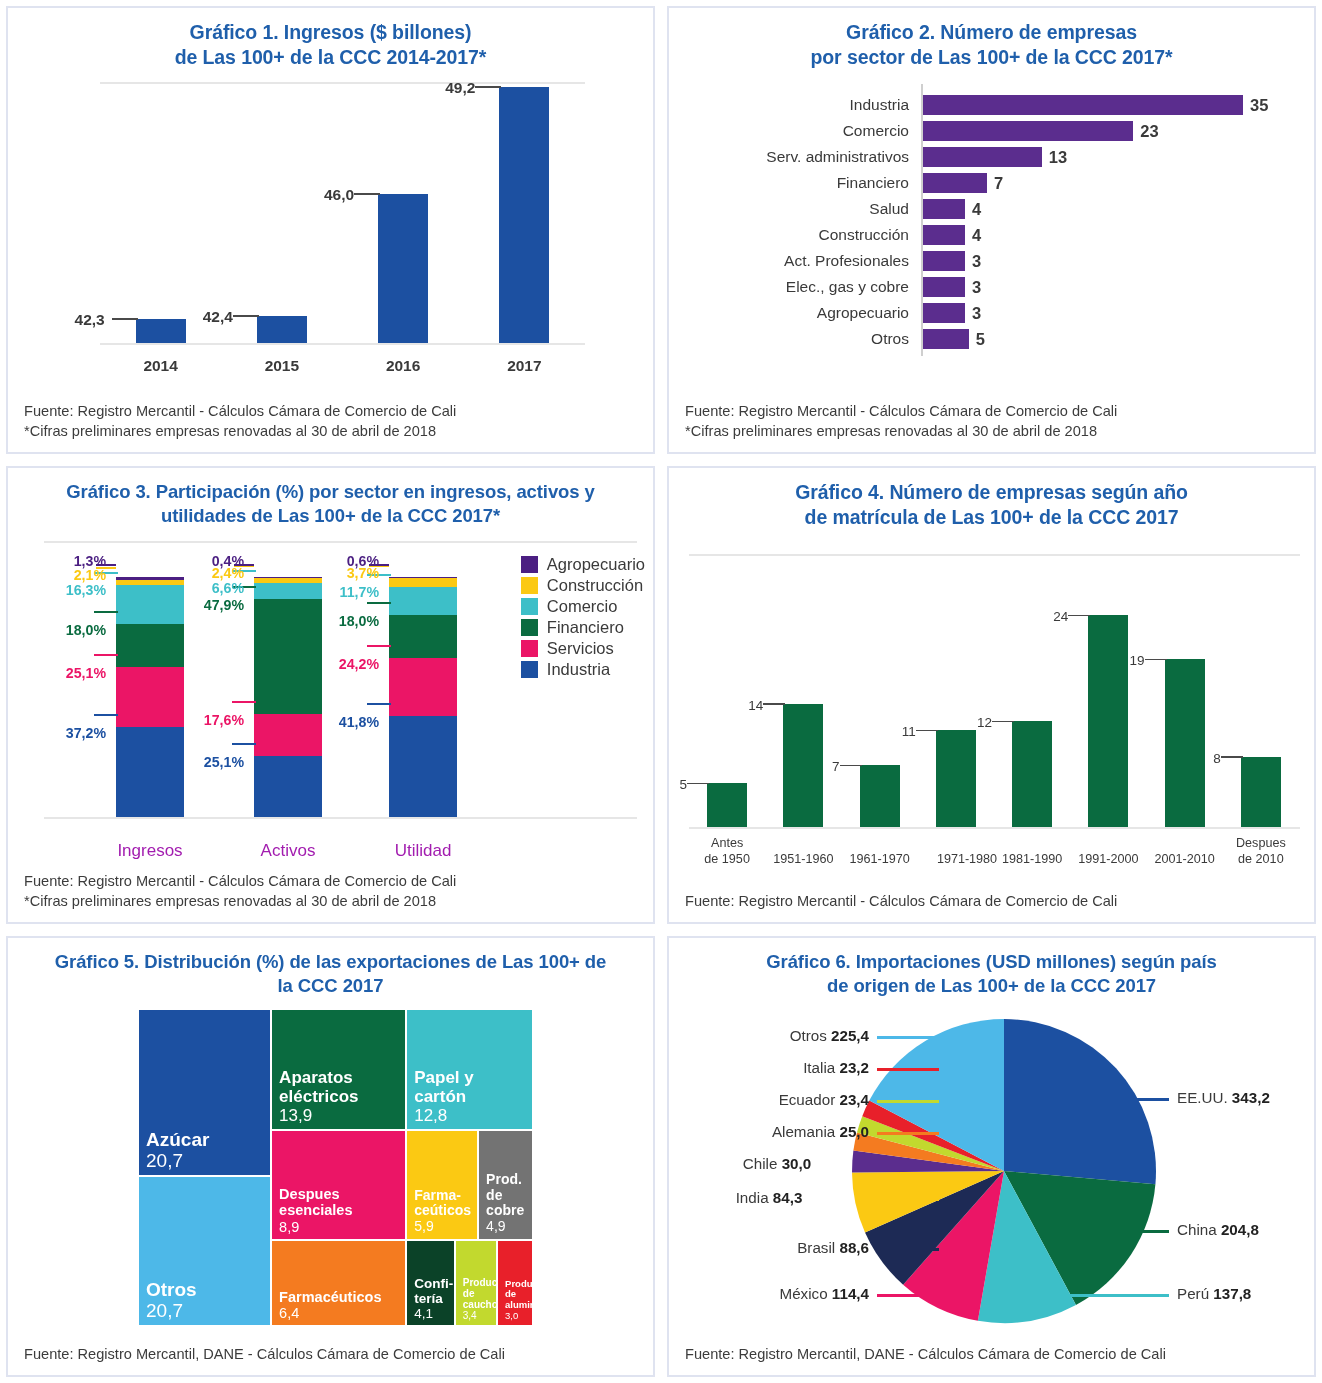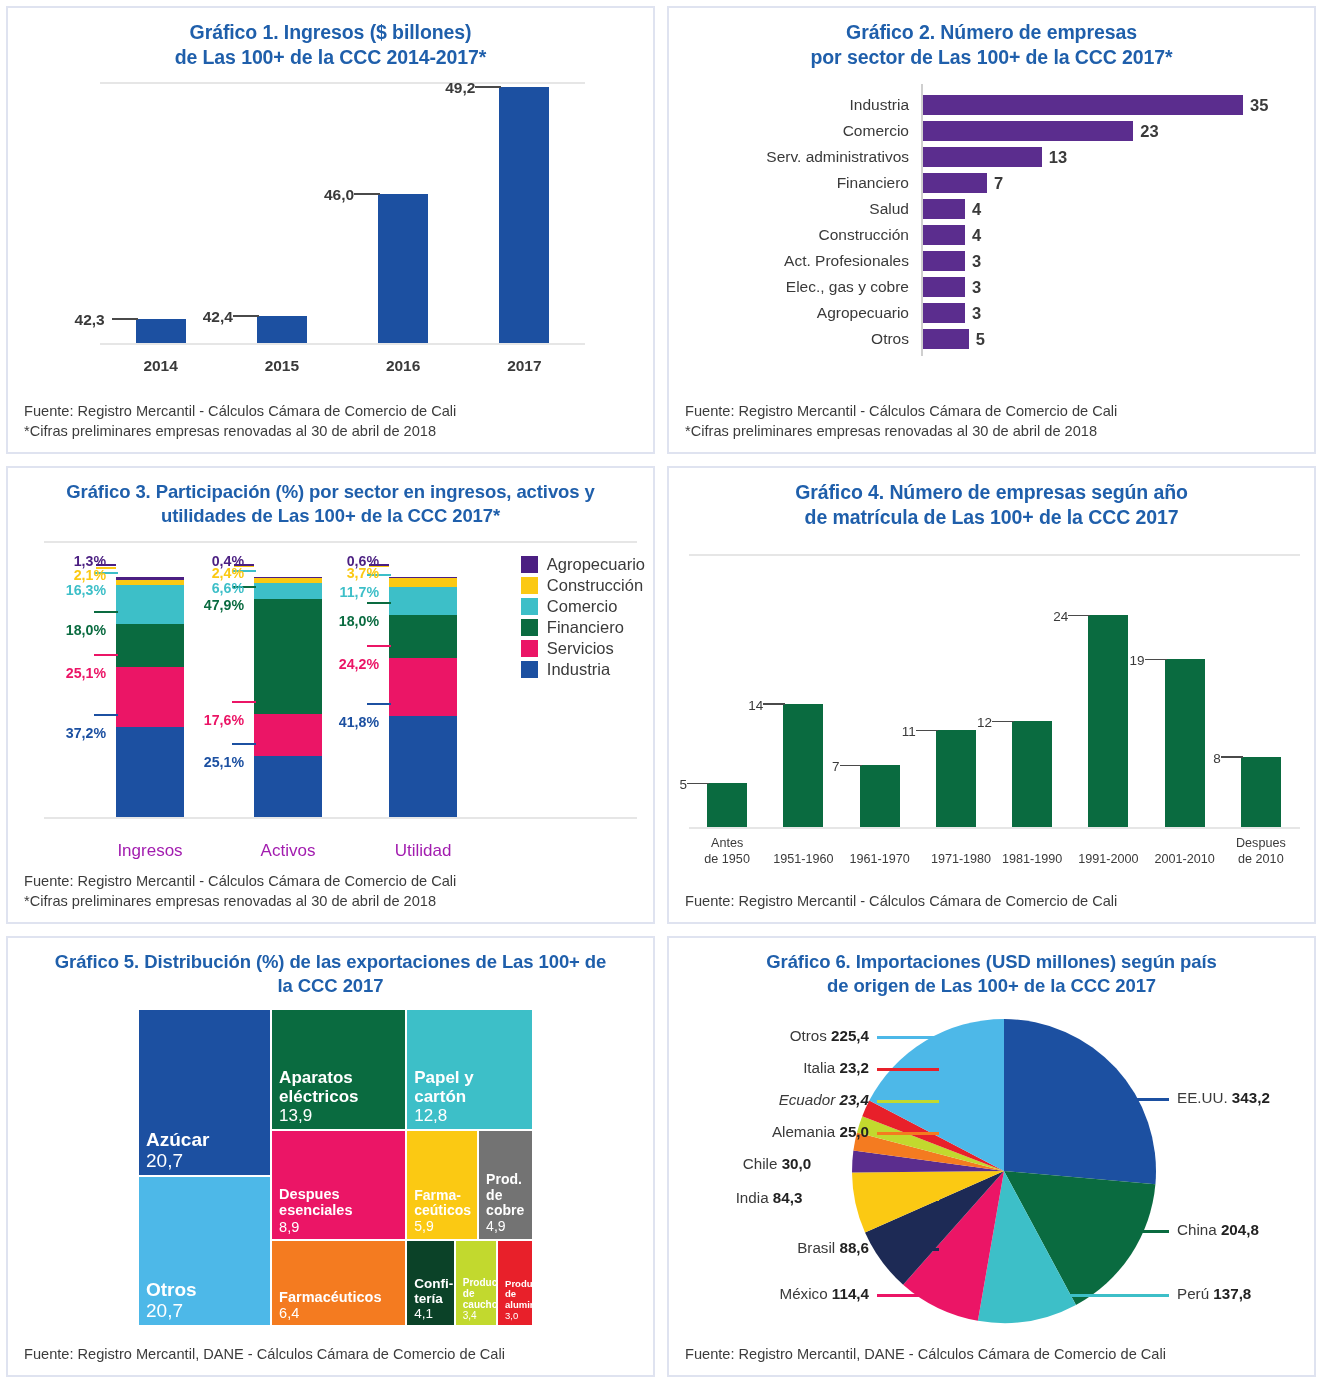--- a/index.html
+++ b/index.html
@@ -319,21 +319,21 @@
           </div>
           <div class="c4-bar" style="left: 170.625px; width: 40px; height: 61.8333px; background: rgb(10, 107, 64);"></div>
           <div class="c4-lead" style="left: 150.625px; width: 22px; bottom: 60.8333px;"></div>
           <div class="c4-val" style="left: 116.625px; width: 34px; text-align: right; bottom: 52.8333px;">7</div>
           <div class="c4-xlab" style="left: 146.625px; width: 88px; bottom: -40px;">
             <div>1961-1970</div>
           </div>
           <div class="c4-bar" style="left: 246.875px; width: 40px; height: 97.1667px; background: rgb(10, 107, 64);"></div>
           <div class="c4-lead" style="left: 226.875px; width: 22px; bottom: 96.1667px;"></div>
           <div class="c4-val" style="left: 192.875px; width: 34px; text-align: right; bottom: 88.1667px;">11</div>
-          <div class="c4-xlab" style="left: 228px; width: 88px; bottom: -40px;">
+          <div class="c4-xlab" style="left: 234px; width: 88px; bottom: -40px;">
             <div>1971-1980</div>
           </div>
           <div class="c4-bar" style="left: 323.125px; width: 40px; height: 106px; background: rgb(10, 107, 64);"></div>
           <div class="c4-lead" style="left: 303.125px; width: 22px; bottom: 105px;"></div>
           <div class="c4-val" style="left: 269.125px; width: 34px; text-align: right; bottom: 97px;">12</div>
           <div class="c4-xlab" style="left: 299.125px; width: 88px; bottom: -40px;">
             <div>1981-1990</div>
           </div>
           <div class="c4-bar" style="left: 399.375px; width: 40px; height: 212px; background: rgb(10, 107, 64);"></div>
           <div class="c4-lead" style="left: 379.375px; width: 22px; bottom: 211px;"></div>
@@ -480,21 +480,21 @@
           <div class="p6lab" style="top: 282px; left: 0px; width: 208px; text-align: right; padding-right: 8px; box-sizing: border-box;"><span>México </span><b>114,4</b></div>
           <div class="p6line" style="background: rgb(235, 21, 102); top: 291px; left: 208px; width: 62px;"></div>
           <div class="p6lab" style="top: 236px; left: 0px; width: 208px; text-align: right; padding-right: 8px; box-sizing: border-box;"><span>Brasil </span><b>88,6</b></div>
           <div class="p6line" style="background: rgb(29, 42, 85); top: 245px; left: 208px; width: 62px;"></div>
           <div class="p6lab" style="top: 186px; left: 0px; width: 208px; text-align: center; padding-right: 8px; box-sizing: border-box;"><span>India </span><b>84,3</b></div>
           <div class="p6line" style="background: rgb(251, 201, 19); top: 195px; left: 208px; width: 62px;"></div>
           <div class="p6lab" style="top: 152px; left: 0px; width: 208px; text-align: center; padding-right: 8px; box-sizing: border-box; padding-left: 16px;"><span>Chile </span><b>30,0</b></div>
           <div class="p6line" style="background: rgb(91, 45, 142); top: 161px; left: 208px; width: 62px;"></div>
           <div class="p6lab" style="top: 120px; left: 0px; width: 208px; text-align: right; padding-right: 8px; box-sizing: border-box;"><span>Alemania </span><b>25,0</b></div>
           <div class="p6line" style="background: rgb(244, 123, 32); top: 129px; left: 208px; width: 62px;"></div>
-          <div class="p6lab" style="top: 88px; left: 0px; width: 208px; text-align: right; padding-right: 8px; box-sizing: border-box; font-style: italic;"><span>Ecuador </span><b>23,4</b></div>
+          <div class="p6lab" style="top: 88px; left: 0px; width: 208px; text-align: right; padding-right: 8px; box-sizing: border-box;"><span>Ecuador </span><b>23,4</b></div>
           <div class="p6line" style="background: rgb(194, 217, 46); top: 97px; left: 208px; width: 62px;"></div>
           <div class="p6lab" style="top: 56px; left: 0px; width: 208px; text-align: right; padding-right: 8px; box-sizing: border-box;"><span>Italia </span><b>23,2</b></div>
           <div class="p6line" style="background: rgb(232, 32, 42); top: 65px; left: 208px; width: 62px;"></div>
           <div class="p6lab" style="top: 24px; left: 0px; width: 208px; text-align: right; padding-right: 8px; box-sizing: border-box;"><span>Otros </span><b>225,4</b></div>
           <div class="p6line" style="background: rgb(77, 184, 232); top: 33px; left: 208px; width: 62px;"></div>
         </div>
     </div>
     <div class="foot">
       <div>Fuente: Registro Mercantil, DANE - Cálculos Cámara de Comercio de Cali</div>
     </div>

